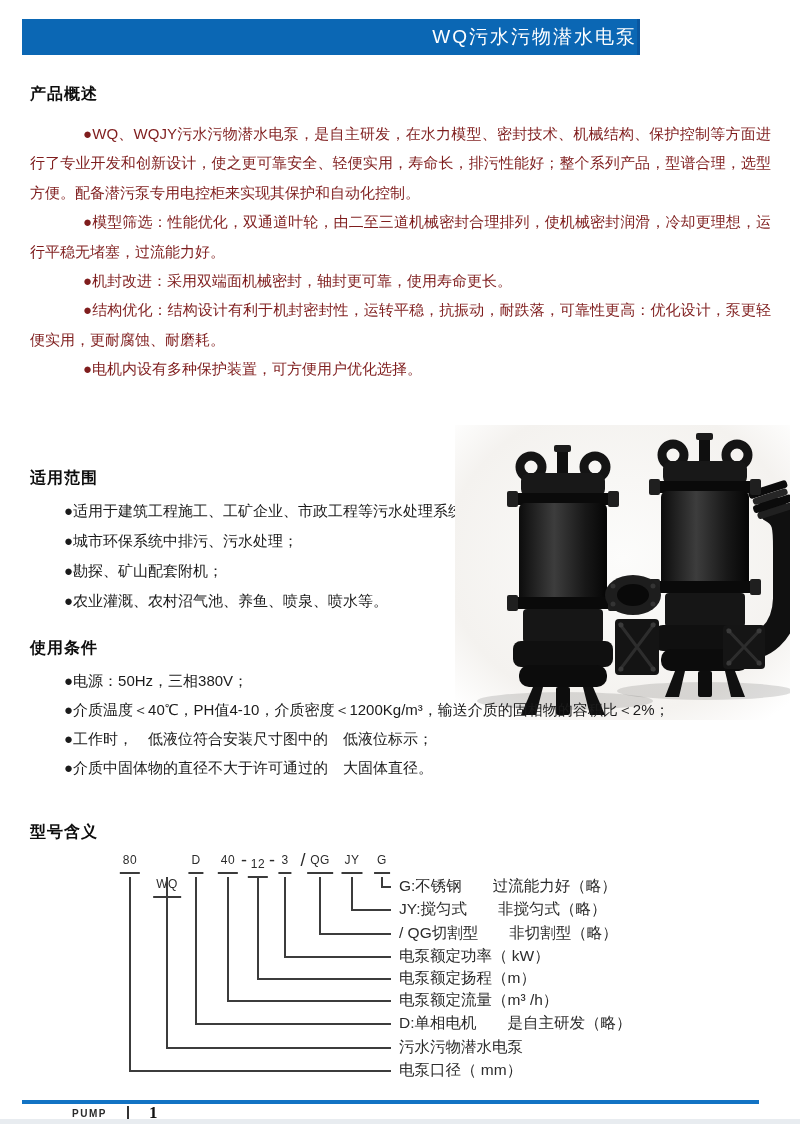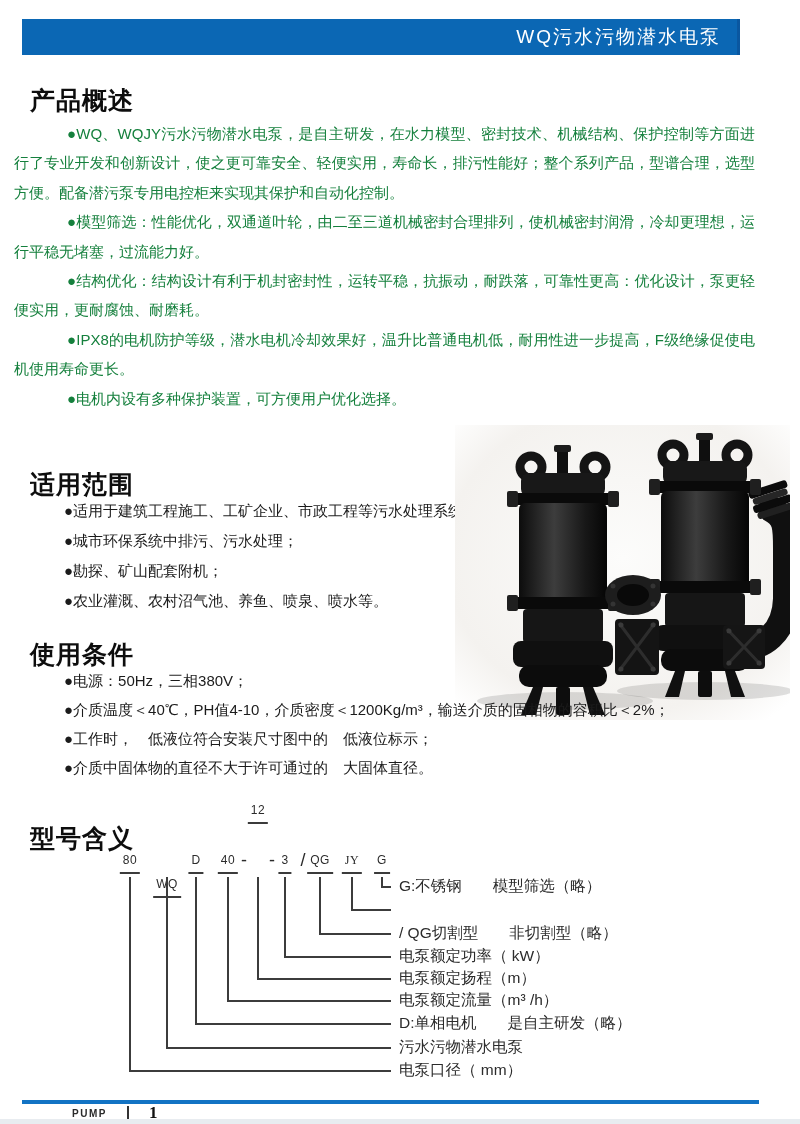--- a/index.html
+++ b/index.html
@@ -6,42 +6,42 @@
   html,body { width:800px; }
   body {
     width:800px; height:1124px; position:relative; overflow:hidden;
     background:#ffffff; font-family:"Liberation Sans", sans-serif;
     color:#1b1b1b;
   }
   .abs { position:absolute; }
 
   
   #banner {
-    left:22px; top:19px; width:718px; height:36px;
+    left:22px; top:19px; width:618px; height:36px;
     background:#0b67b4; border-right:3px solid #0a57a0;
     display:flex; align-items:center; justify-content:flex-end;
-    padding-right:16px;
+    padding-right:0;
   }
   #banner .title {
     color:#ffffff; font-size:19px; font-weight:500; letter-spacing:2px;
   }
 
   .heading {
-    font-size:25px; font-weight:700; color:#0d0d0d; letter-spacing:1px;
+    font-size:16px; font-weight:700; color:#0d0d0d; letter-spacing:1px;
   }
   #h-overview { left:30px; top:84px; }
   #h-applications { left:30px; top:468px; }
   #h-conditions { left:30px; top:638px; }
   #h-model { left:30px; top:822px; }
 
   
   #overview-paragraphs {
-    left:14px; top:119px; width:741px;
+    left:30px; top:119px; width:741px;
     font-size:15px; line-height:29.4px; text-align:justify;
-    color:#15803d; font-weight:500;
+    color:#7f1d1d; font-weight:500;
   }
   #overview-paragraphs .para { text-indent:53px; }
 
   
   .bullet-list { font-size:15px; font-weight:500; color:#1b1b1b; }
   #applications-list { left:30px; top:496px; width:465px; line-height:30px; }
   #conditions-list { left:30px; top:666px; width:745px; line-height:29px; }
   .bullet-list .item { margin-left:34px; white-space:nowrap; }
 
   
@@ -77,22 +77,22 @@
 <body>
 
 <div id="banner" class="abs" style="background: rgb(11, 103, 180);">
   <span class="title">WQ污水污物潜水电泵</span>
 </div>
 
 <div id="h-overview" class="abs heading">产品概述</div>
 <div id="overview-paragraphs" class="abs">
     <div class="para">●WQ、WQJY污水污物潜水电泵，是自主研发，在水力模型、密封技术、机械结构、保护控制等方面进行了专业开发和创新设计，使之更可靠安全、轻便实用，寿命长，排污性能好；整个系列产品，型谱合理，选型方便。配备潜污泵专用电控柜来实现其保护和自动化控制。</div>
     <div class="para">●模型筛选：性能优化，双通道叶轮，由二至三道机械密封合理排列，使机械密封润滑，冷却更理想，运行平稳无堵塞，过流能力好。</div>
+    <div class="para">●机封改进：采用双端面机械密封，轴封更可靠，使用寿命更长。</div>
     <div class="para">●结构优化：结构设计有利于机封密封性，运转平稳，抗振动，耐跌落，可靠性更高：优化设计，泵更轻便实用，更耐腐蚀、耐磨耗。</div>
-    <div class="para">●IPX8的电机防护等级，潜水电机冷却效果好，温升比普通电机低，耐用性进一步提高，F级绝缘促使电机使用寿命更长。</div>
     <div class="para">●电机内设有多种保护装置，可方便用户优化选择。</div>
   </div>
 
 <div id="h-applications" class="abs heading">适用范围</div>
 <div id="applications-list" class="abs bullet-list">
     <div class="item">●适用于建筑工程施工、工矿企业、市政工程等污水处理系统；</div>
     <div class="item">●城市环保系统中排污、污水处理；</div>
     <div class="item">●勘探、矿山配套附机；</div>
     <div class="item">●农业灌溉、农村沼气池、养鱼、喷泉、喷水等。</div>
   </div>
@@ -202,39 +202,40 @@
     <div class="diag-hline" style="left: 166px; top: 1047px; width: 225px;"></div>
     <div class="diag-label" style="top: 1036px;">污水污物潜水电泵</div>
     <div class="code-token" style="left: 196px; top: 849px;">D</div>
     <div class="diag-vline" style="left: 195px; top: 877px; height: 148px;"></div>
     <div class="diag-hline" style="left: 195px; top: 1023px; width: 196px;"></div>
     <div class="diag-label" style="top: 1012px;">D:单相电机　　是自主研发（略）</div>
     <div class="code-token" style="left: 228px; top: 849px;">40</div>
     <div class="diag-vline" style="left: 227px; top: 877px; height: 125px;"></div>
     <div class="diag-hline" style="left: 227px; top: 1000px; width: 164px;"></div>
     <div class="diag-label" style="top: 989px;">电泵额定流量（m³ /h）</div>
-    <div class="code-token" style="left: 258px; top: 799px; text-align: right;">12</div>
+    <div class="code-token" style="left: 258px; top: 853px; text-align: right;">12</div>
     <div class="diag-vline" style="left: 257px; top: 877px; height: 103px;"></div>
     <div class="diag-hline" style="left: 257px; top: 978px; width: 134px;"></div>
     <div class="diag-label" style="top: 967px;">电泵额定扬程（m）</div>
     <div class="code-token" style="left: 285px; top: 849px;">3</div>
     <div class="diag-vline" style="left: 284px; top: 877px; height: 81px;"></div>
     <div class="diag-hline" style="left: 284px; top: 956px; width: 107px;"></div>
     <div class="diag-label" style="top: 945px;">电泵额定功率（ kW）</div>
     <div class="code-token" style="left: 320px; top: 849px;">QG</div>
     <div class="diag-vline" style="left: 319px; top: 877px; height: 58px;"></div>
     <div class="diag-hline" style="left: 319px; top: 933px; width: 72px;"></div>
     <div class="diag-label" style="top: 922px;">/ QG切割型　　非切割型（略）</div>
-    <div class="code-token" style="left: 352px; top: 849px; font-family: Liberation Serif, serif;">JY</div>
+    <div class="code-token" style="left: 352px; top: 849px;">JY</div>
     <div class="diag-vline" style="left: 351px; top: 877px; height: 34px;"></div>
     <div class="diag-hline" style="left: 351px; top: 909px; width: 40px;"></div>
+    <div class="diag-label" style="top: 898px;">JY:搅匀式　　非搅匀式（略）</div>
     <div class="code-token" style="left: 382px; top: 849px;">G</div>
     <div class="diag-vline" style="left: 381px; top: 877px; height: 11px;"></div>
     <div class="diag-hline" style="left: 381px; top: 886px; width: 10px;"></div>
-    <div class="diag-label" style="top: 875px;">G:不锈钢　　模型筛选（略）</div>
+    <div class="diag-label" style="top: 875px;">G:不锈钢　　过流能力好（略）</div>
     <div class="code-sep" style="left: 244px; top: 849px;">-</div>
     <div class="code-sep" style="left: 272px; top: 849px;">-</div>
     <div class="code-sep" style="left: 303px; top: 849px;">/</div>
   </div>
 
 <div id="footer-line" class="abs" style="background: rgb(18, 115, 196);"></div>
 <div id="footer-info" class="abs">
   <span id="footer-brand">PUMP</span>
   <span id="footer-divider"></span>
   <span id="footer-page">1</span>

